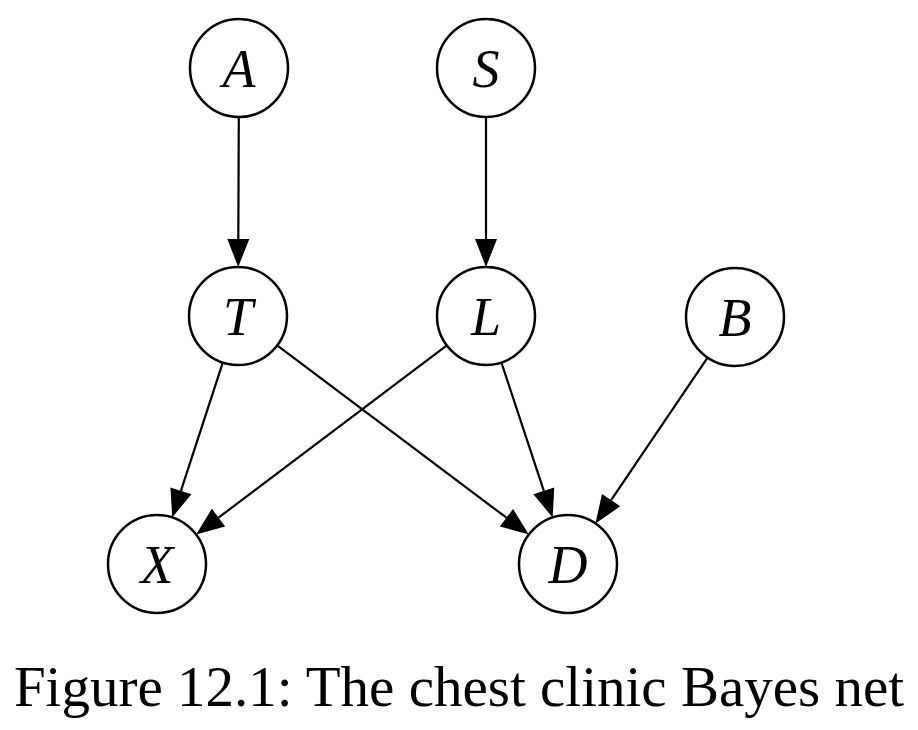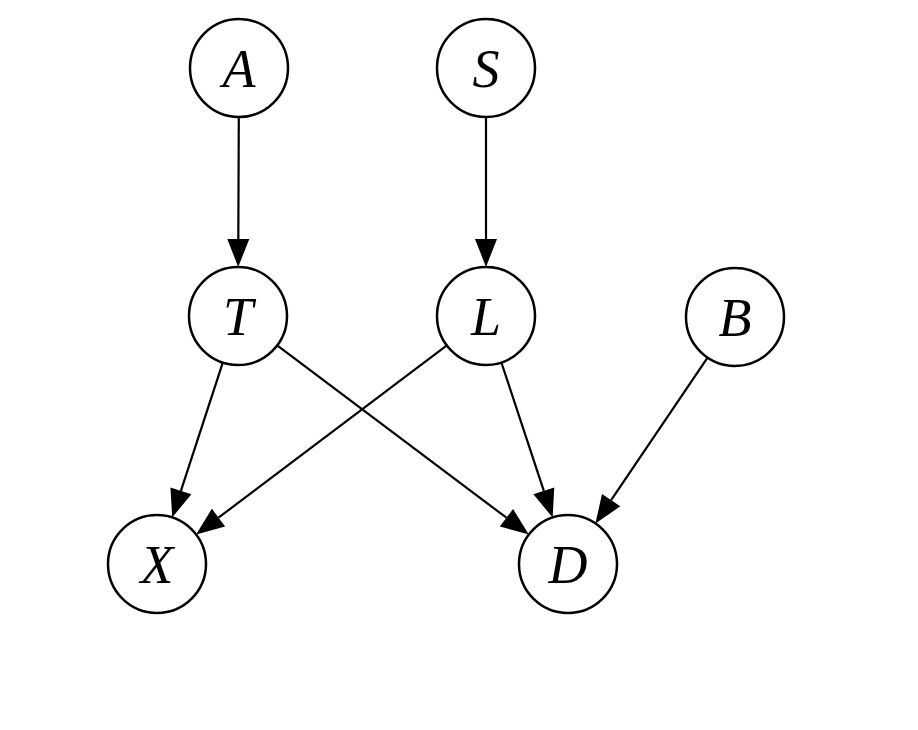--- a/index.html
+++ b/index.html
@@ -94,13 +94,14 @@
       </g>
       <g>
         <circle cx="157" cy="564" r="49" fill="#ffffff" stroke="#000000" stroke-width="2.5"></circle>
         <text x="157" y="564" dy="0.36em" text-anchor="middle" class="node-label">X</text>
       </g>
       <g>
         <circle cx="568" cy="564" r="49" fill="#ffffff" stroke="#000000" stroke-width="2.5"></circle>
         <text x="568" y="564" dy="0.36em" text-anchor="middle" class="node-label">D</text>
       </g>
     </svg>
+  <div class="figure-caption">Figure 12.1: The chest clinic Bayes net</div>
 </div>
 
 </body></html>

